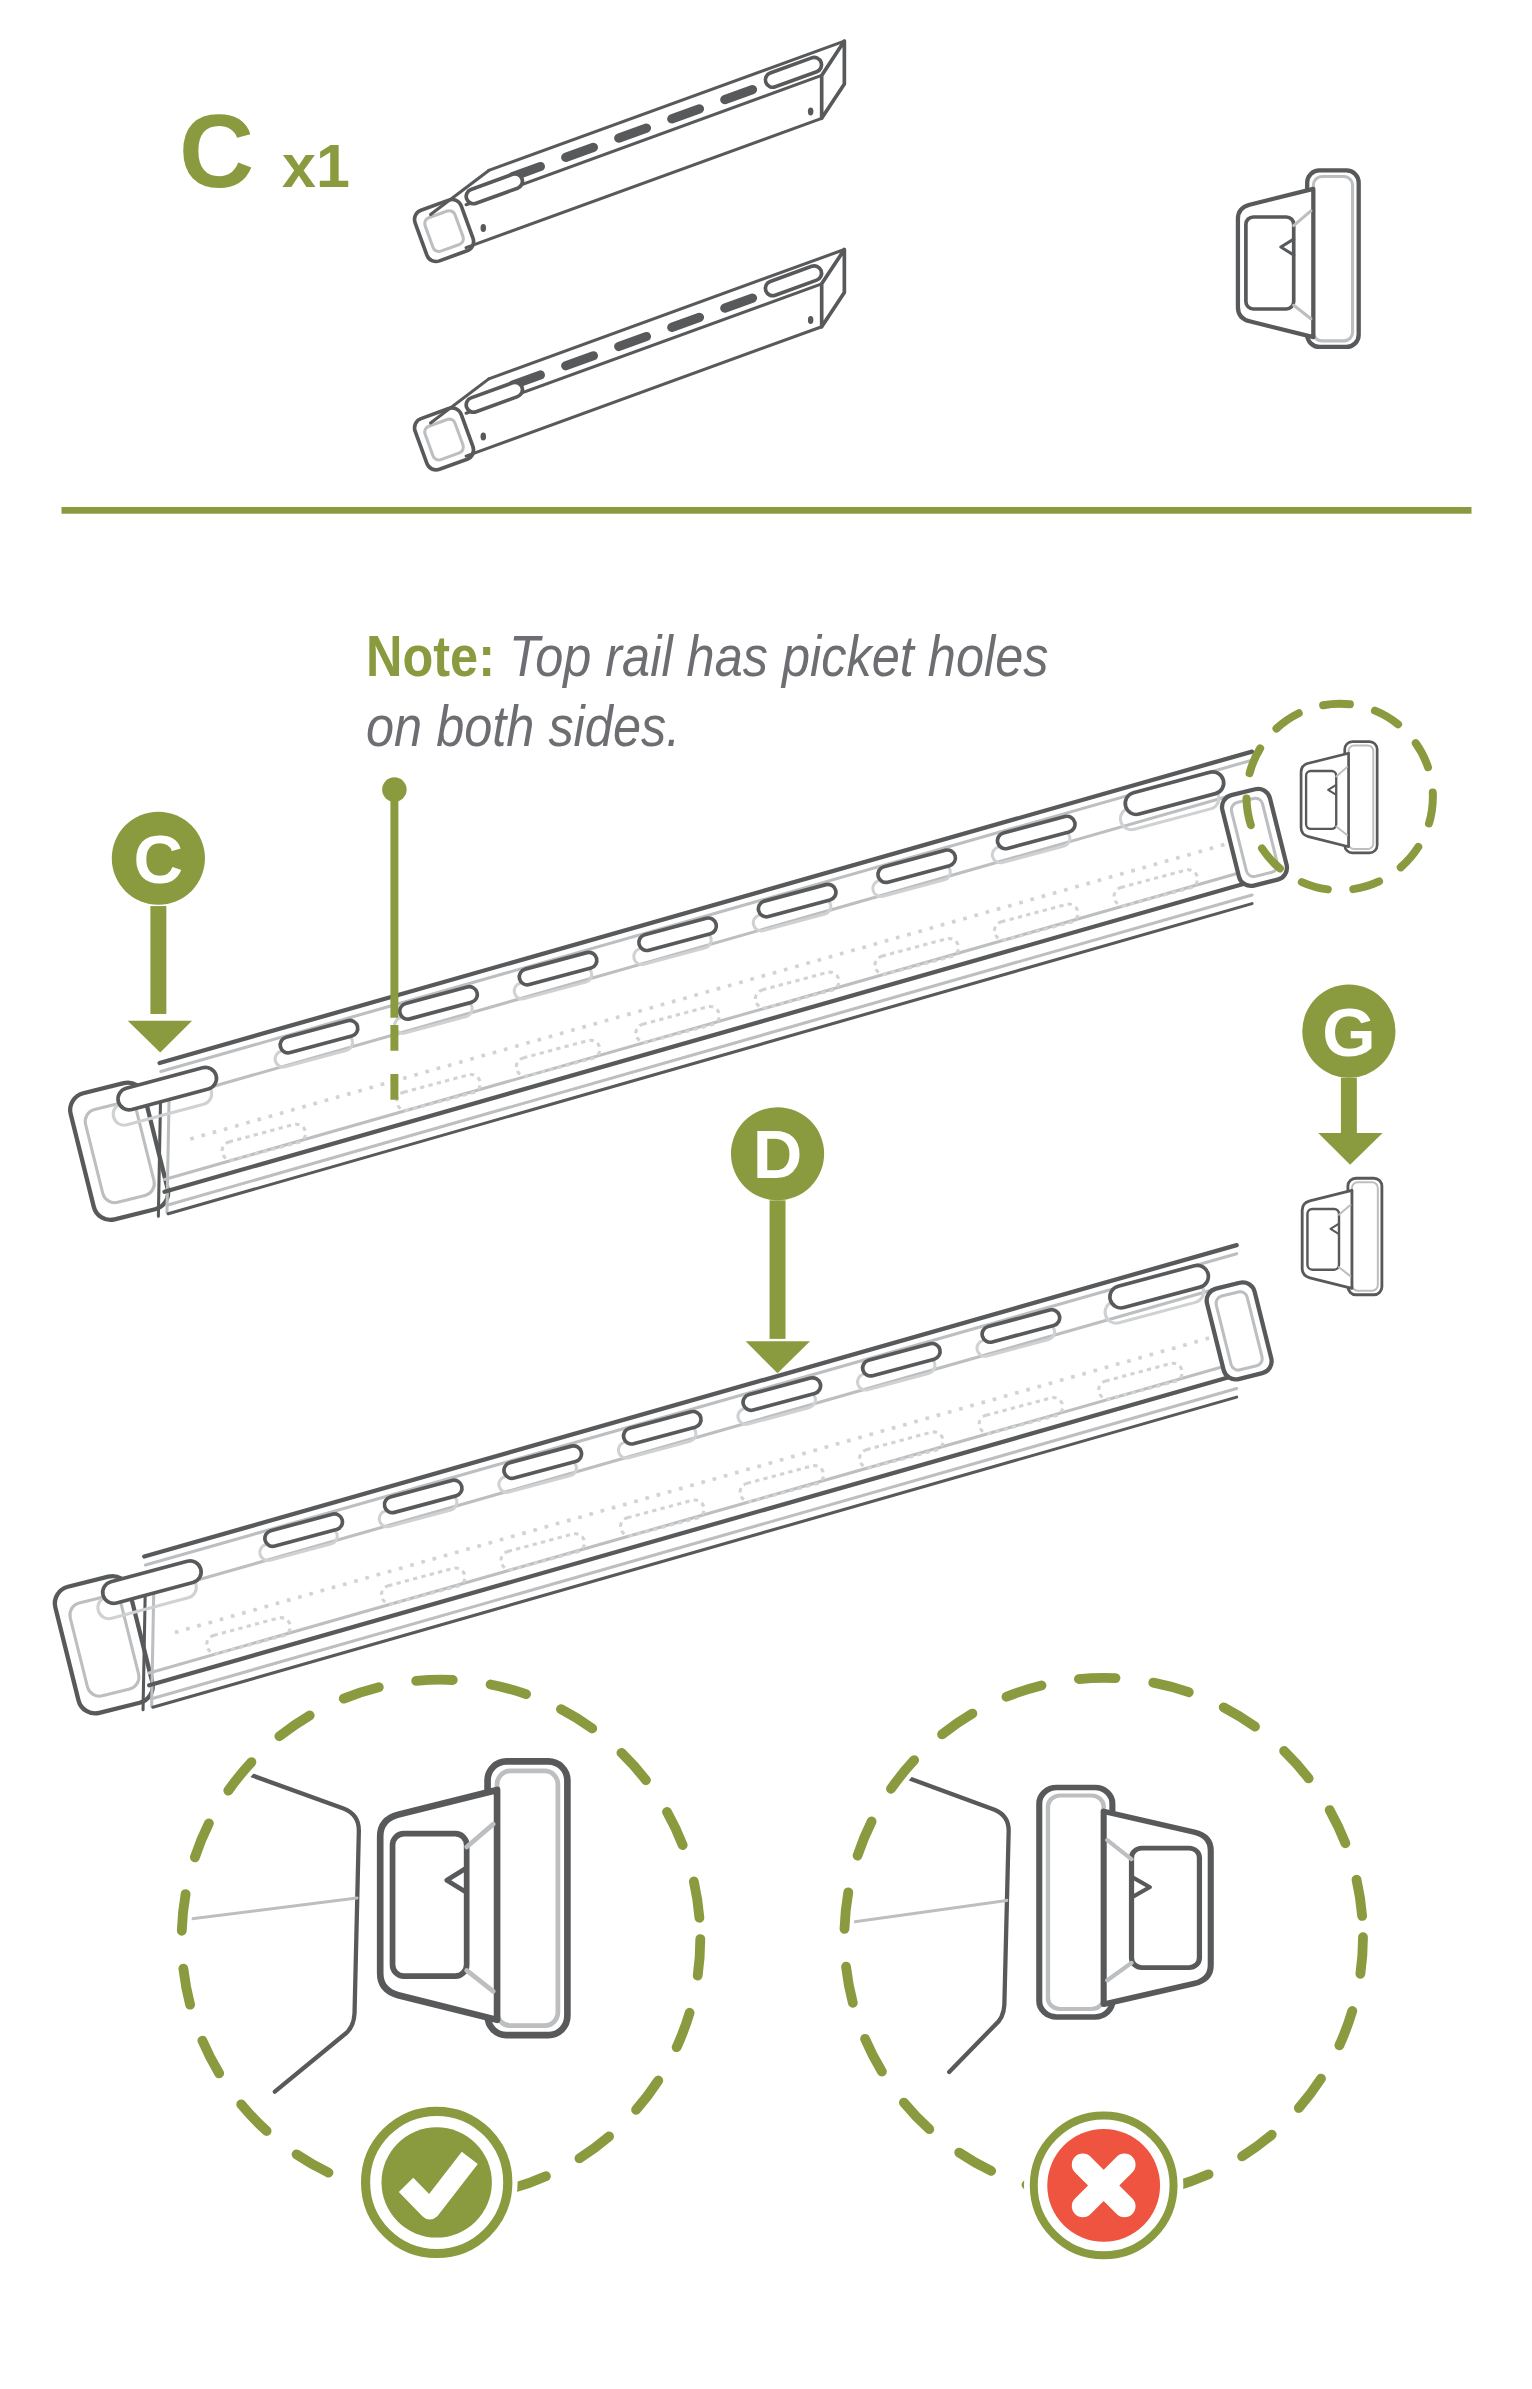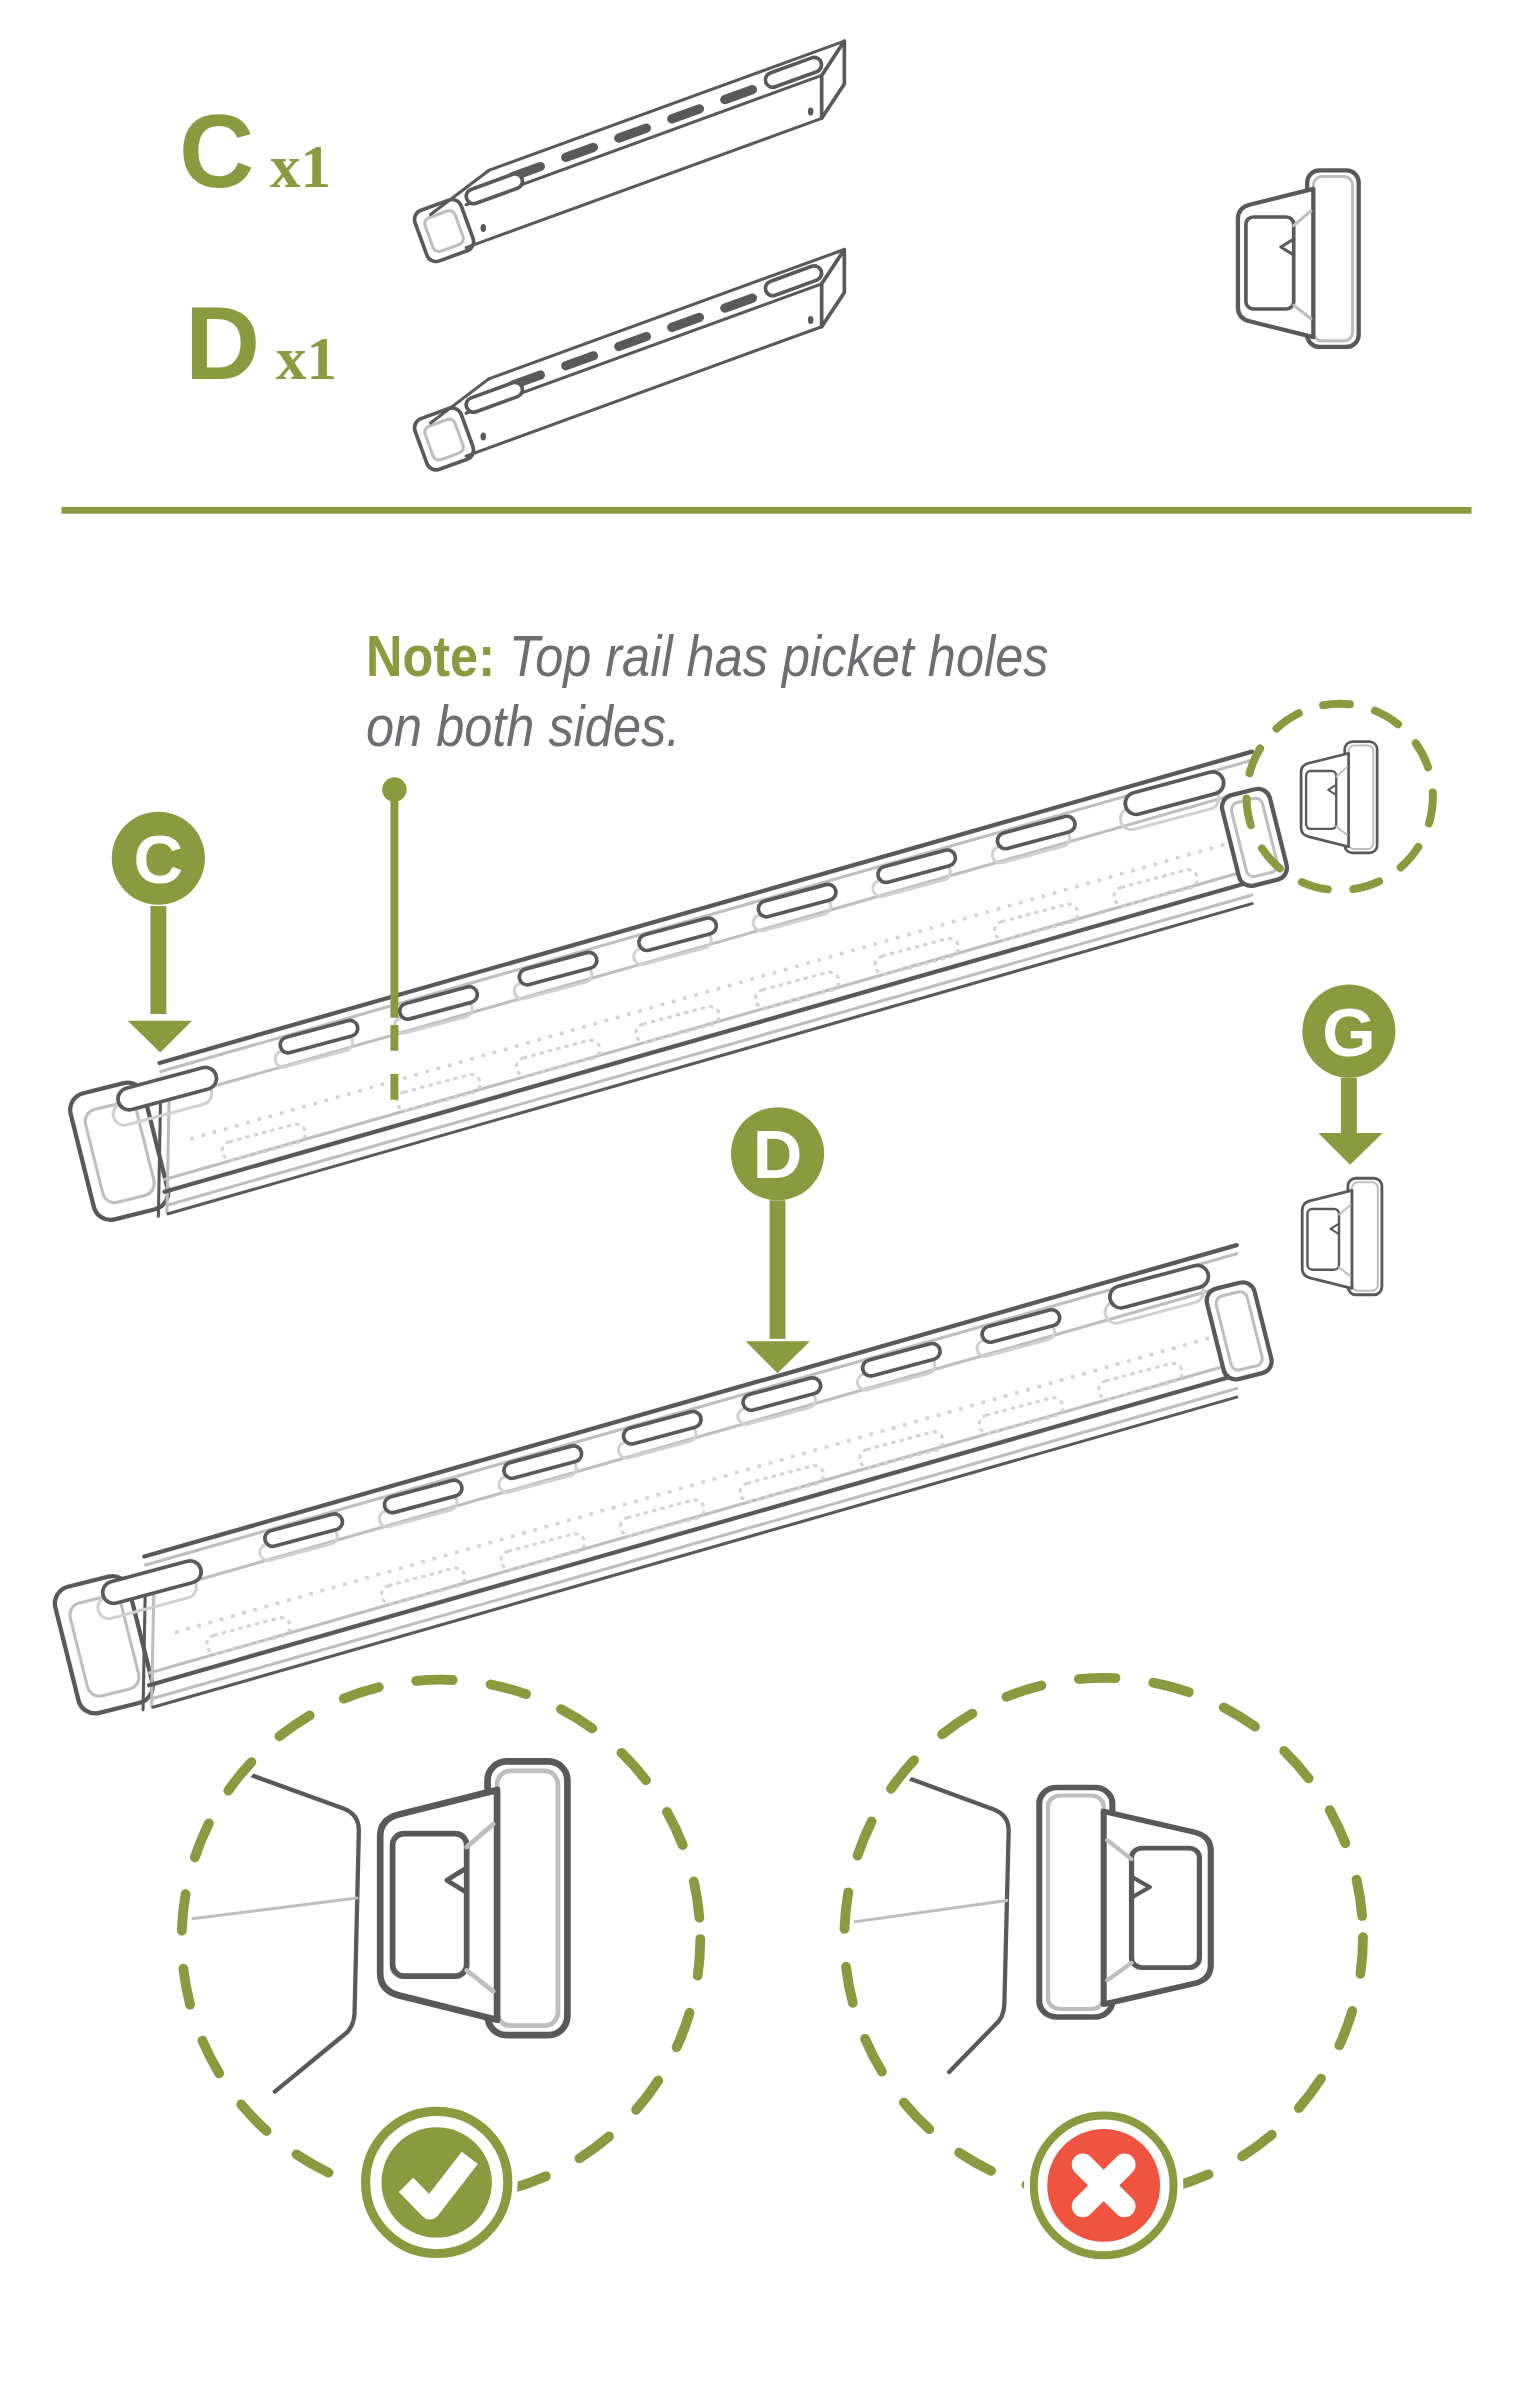--- a/index.html
+++ b/index.html
@@ -23,21 +23,21 @@
   .callout{stroke:#8A9A3E;stroke-width:13;fill:none}
   .olivef{fill:#8A9A3E}
   .whitef{fill:#ffffff}
   .redf{fill:#EF5440}
   .badge-letter{font-family:"Liberation Sans",sans-serif;font-weight:bold;font-size:112px;
                 fill:#fff;text-anchor:middle}
 
   
   .part-label{position:absolute;line-height:1;white-space:nowrap;color:#8A9A3E;font-weight:bold;}
   .part-label .pl{font-size:104px;}
-  .part-label .pq{font-size:61px;margin-left:16px;font-family:Liberation Serif, serif;}
+  .part-label .pq{font-size:61px;margin-left:28px;}
   .note{position:absolute;left:366px;top:621px;line-height:70px;font-size:58px;
         transform:scaleX(0.87);transform-origin:0 0;white-space:nowrap;}
   .note .np{color:#8A9A3E;font-weight:bold;font-style:normal;}
   .note .nb{color:#6D6E71;font-style:italic;font-weight:500;}
 </style>
 </head>
 <body>
 
 <div class="page">
 
@@ -201,23 +201,20 @@
           <path d="M1766 3531 L1834 3599 M1834 3531 L1766 3599" stroke="#fff" stroke-width="36" fill="none" stroke-linecap="round"></path>
         </g>
       </g>
     </g>
   </svg>
 
   <div class="part-label" style="left:179px;top:99px;">
     <span class="pl">C</span><span class="pq">x1</span>
   </div>
 
-  <div class="part-label" style="left:185px;top:291px;">
-    <span class="pl">D</span><span class="pq">x1</span>
-  </div>
 
 
   <div class="note">
     <div><span class="np">Note:</span><span class="nb"> </span><span class="nb">Top rail has picket holes</span></div>
     <div><span class="nb">on both sides.</span></div>
   </div>
 
 </div>
 
 

